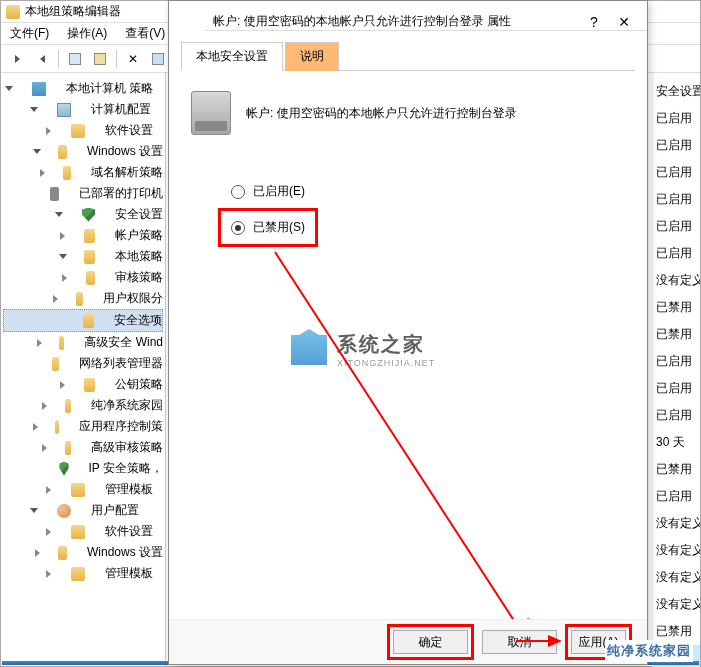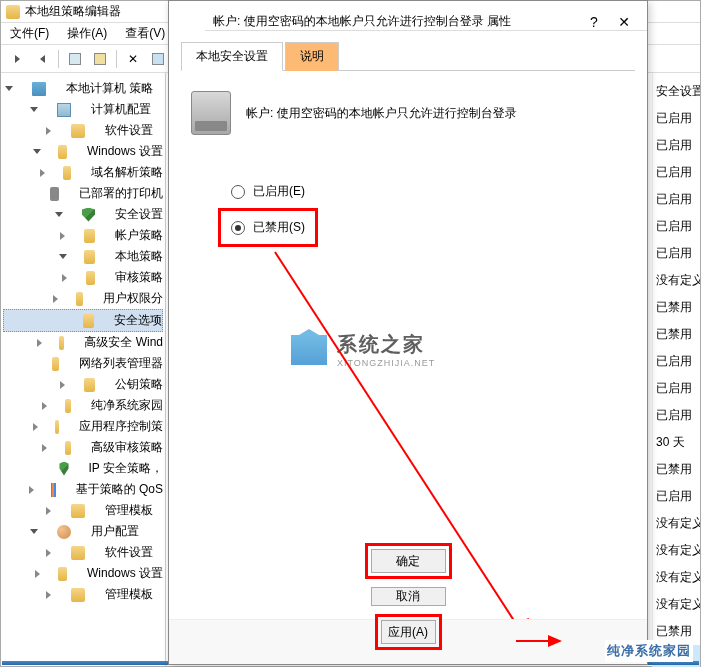--- a/index.html
+++ b/index.html
@@ -67,21 +67,21 @@
     .wm-logo { width: 36px; height: 30px; background: linear-gradient(#5ab0e0, #3890d0); position: relative; }
     .wm-logo::before { content: ''; position: absolute; top: -6px; left: 8px; width: 0; height: 0; border-bottom: 6px solid #5ab0e0; border-left: 10px solid transparent; border-right: 10px solid transparent; }
     .wm-text { display: flex; flex-direction: column; }
     .wm-text-ch { font-size: 20px; color: #444; font-weight: bold; letter-spacing: 2px; }
     .wm-text-en { font-size: 9px; color: #888; letter-spacing: 1px; }
     
     .arrow-annotation { position: absolute; left: 100px; top: 215px; width: 280px; height: 405px; pointer-events: none; }
     .arrow-line { stroke: #f00; stroke-width: 2; fill: none; }
     .arrow-head { fill: #f00; }
     
-    .dialog-footer { position: absolute; bottom: 0; left: 0; right: 0; height: 45px; display: flex; align-items: center; justify-content: flex-end; padding: 14px 15px; gap: 8px; border-top: 1px solid #eee; background: #f8f8f8; flex-direction: column; }
+    .dialog-footer { position: absolute; bottom: 0; left: 0; right: 0; height: 45px; display: flex; align-items: center; justify-content: flex-end; padding: 14px 15px; gap: 8px; border-top: 1px solid #eee; background: #f8f8f8; }
     .dlg-btn { min-width: 75px; height: 24px; border: 1px solid #aaa; background: #f0f0f0; cursor: pointer; display: flex; align-items: center; justify-content: center; }
     .red-box-btn { border: 3px solid #f00; padding: 3px; }
     
     .bottom-watermark { position: absolute; right: 8px; bottom: 5px; font-size: 13px; color: #3a6ea8; font-weight: bold; z-index: 20; background: #fff; padding: 2px; letter-spacing: 1px; }
     .bottom-watermark-sub { position: absolute; right: 35px; bottom: -7px; font-size: 8px; color: #888; z-index: 20; }
     .bottom-blue-bar { position: absolute; left: 1px; right: 1px; bottom: 1px; height: 4px; background: linear-gradient(to top, #2868a8, #4888c8); z-index: 5; }
   </style>
 </head>
 <body>
 
@@ -228,26 +228,20 @@
       <div class="tree-item">
           <span class="indent" style="width:52px"></span>
           <span class="expander collapsed"></span>
           <span class="folder-icon"></span>
           <span>高级审核策略</span>
         </div>
       <div class="tree-item">
           <span class="indent" style="width:64px"></span>
           <span class="shield-icon"></span>
           <span>IP 安全策略，</span>
-        </div>
-      <div class="tree-item">
-          <span class="indent" style="width:38px"></span>
-          <span class="expander collapsed"></span>
-          <span class="qos-icon"></span>
-          <span>基于策略的 QoS</span>
         </div>
       <div class="tree-item">
           <span class="indent" style="width:24px"></span>
           <span class="expander collapsed"></span>
           <span class="folder-icon"></span>
           <span>管理模板</span>
         </div>
       <div class="tree-item">
           <span class="indent" style="width:10px"></span>
           <span class="expander expanded"></span>

